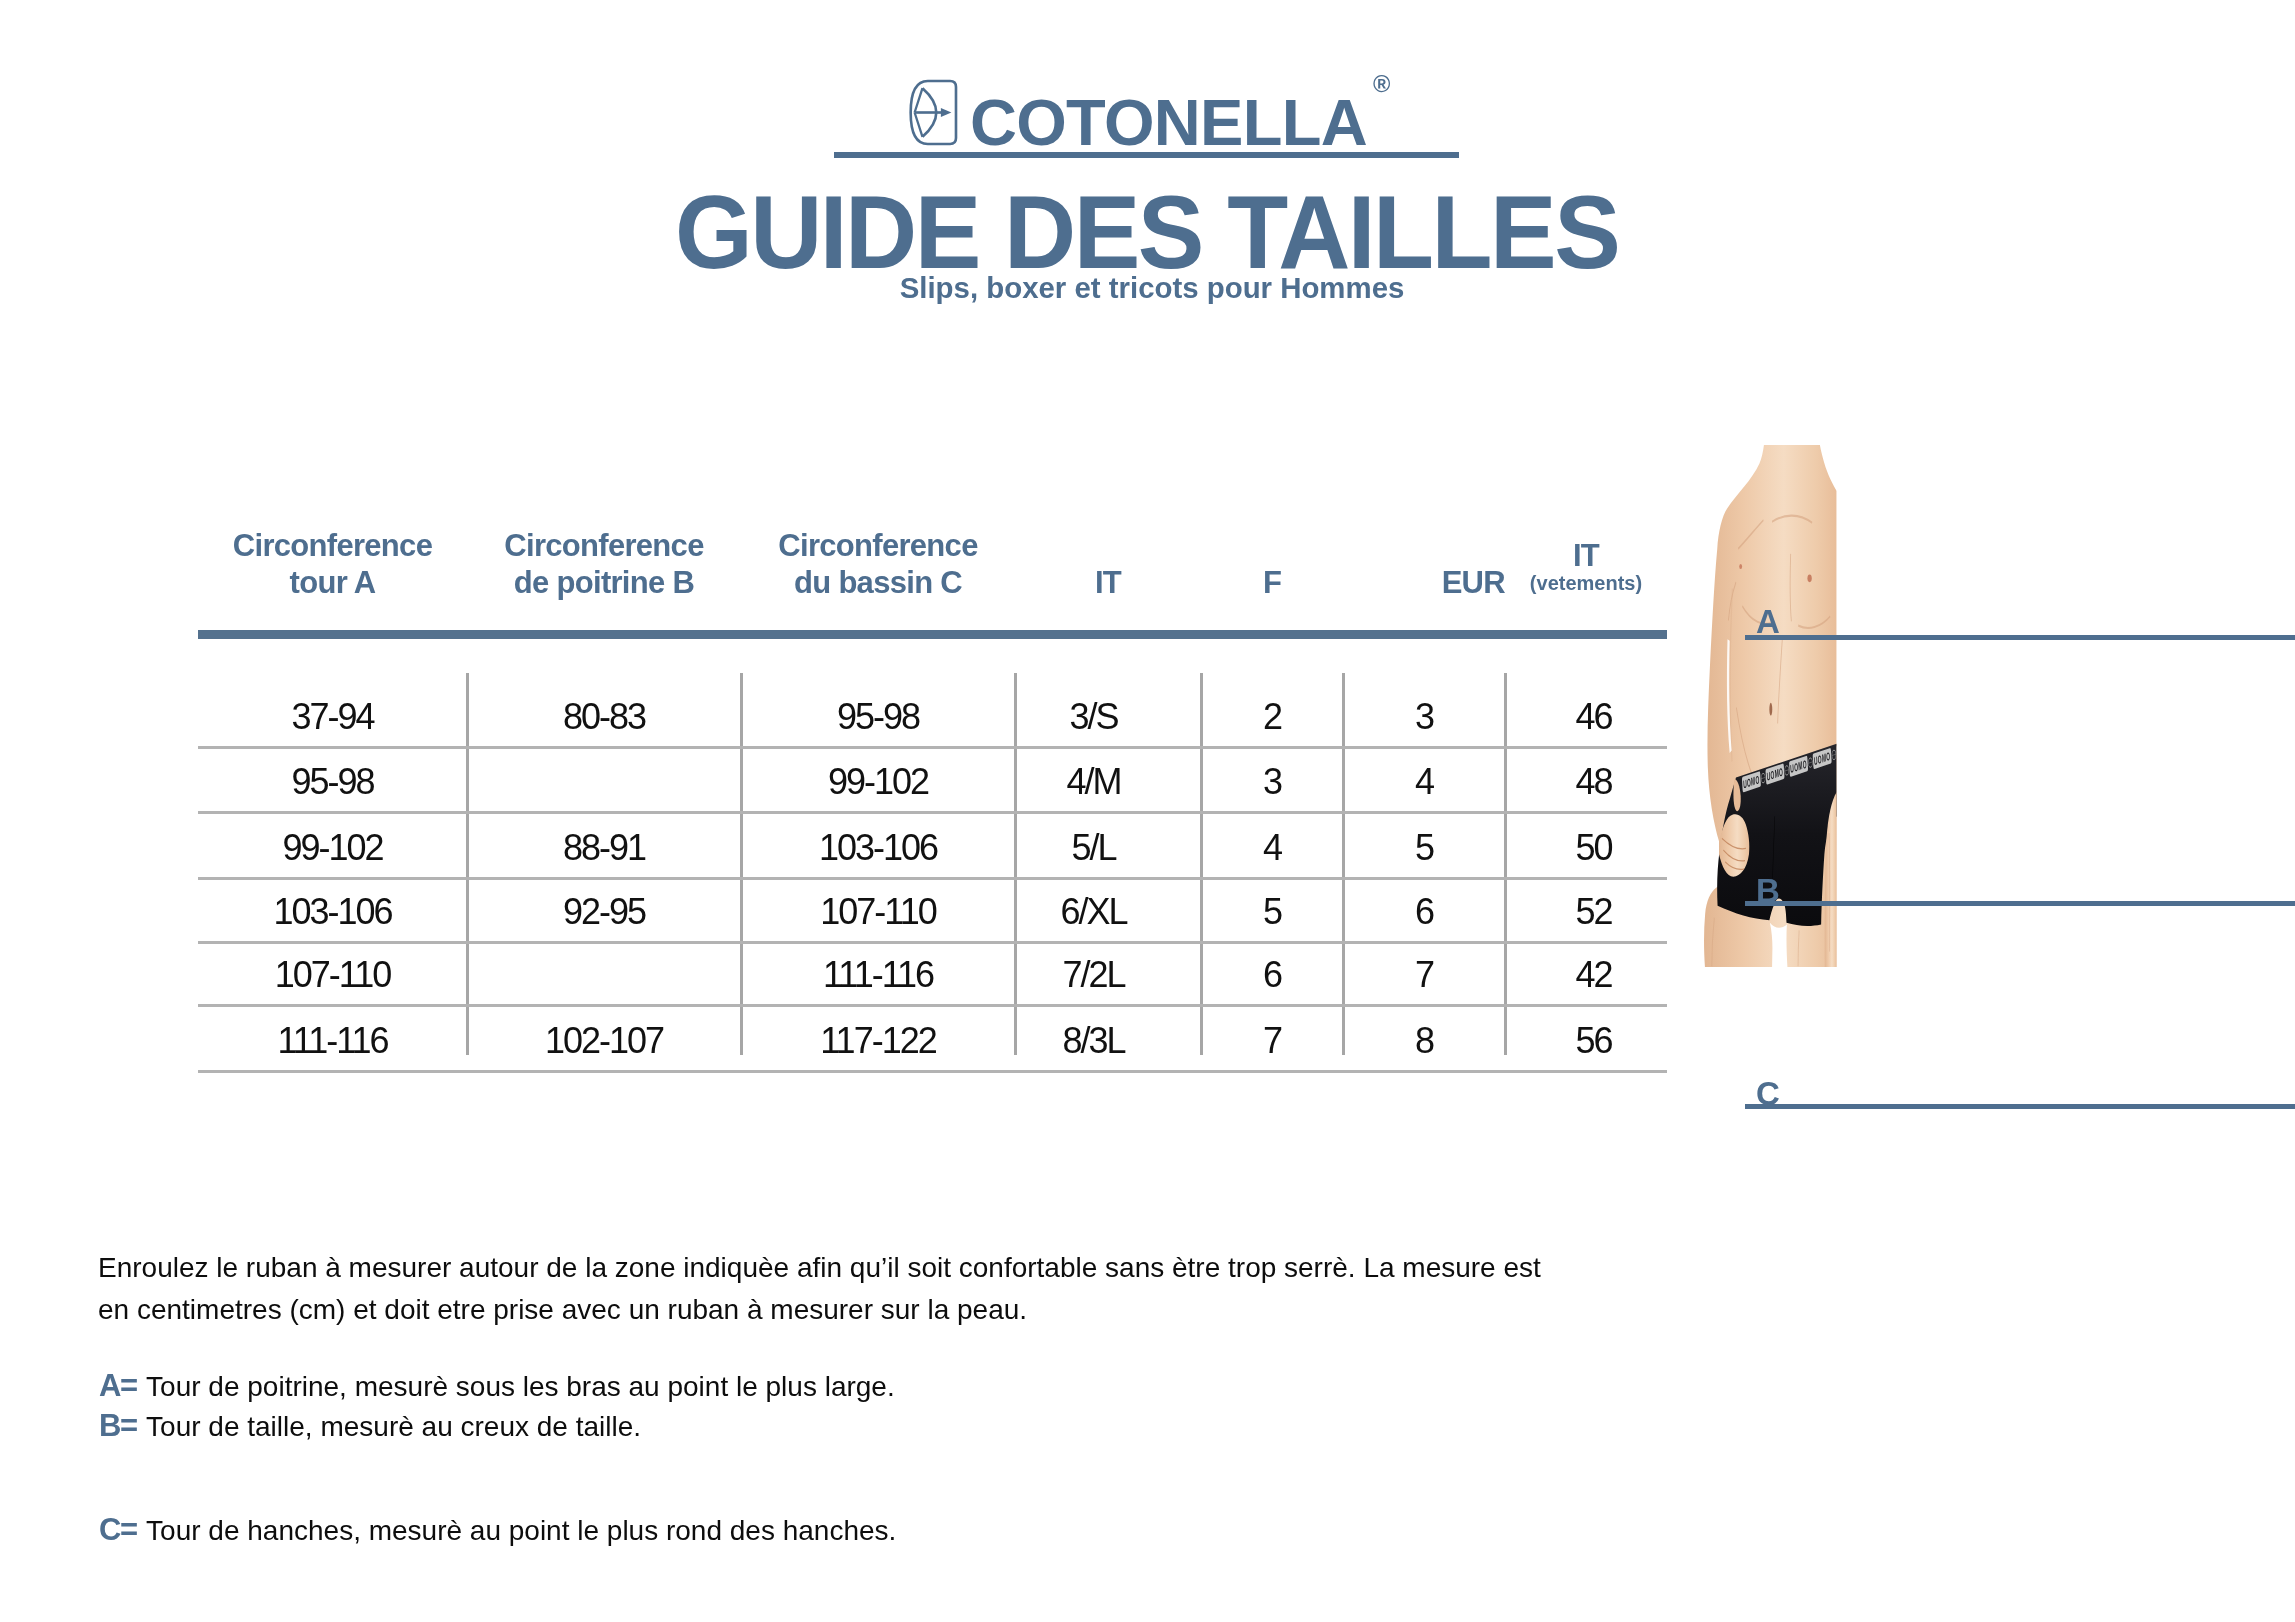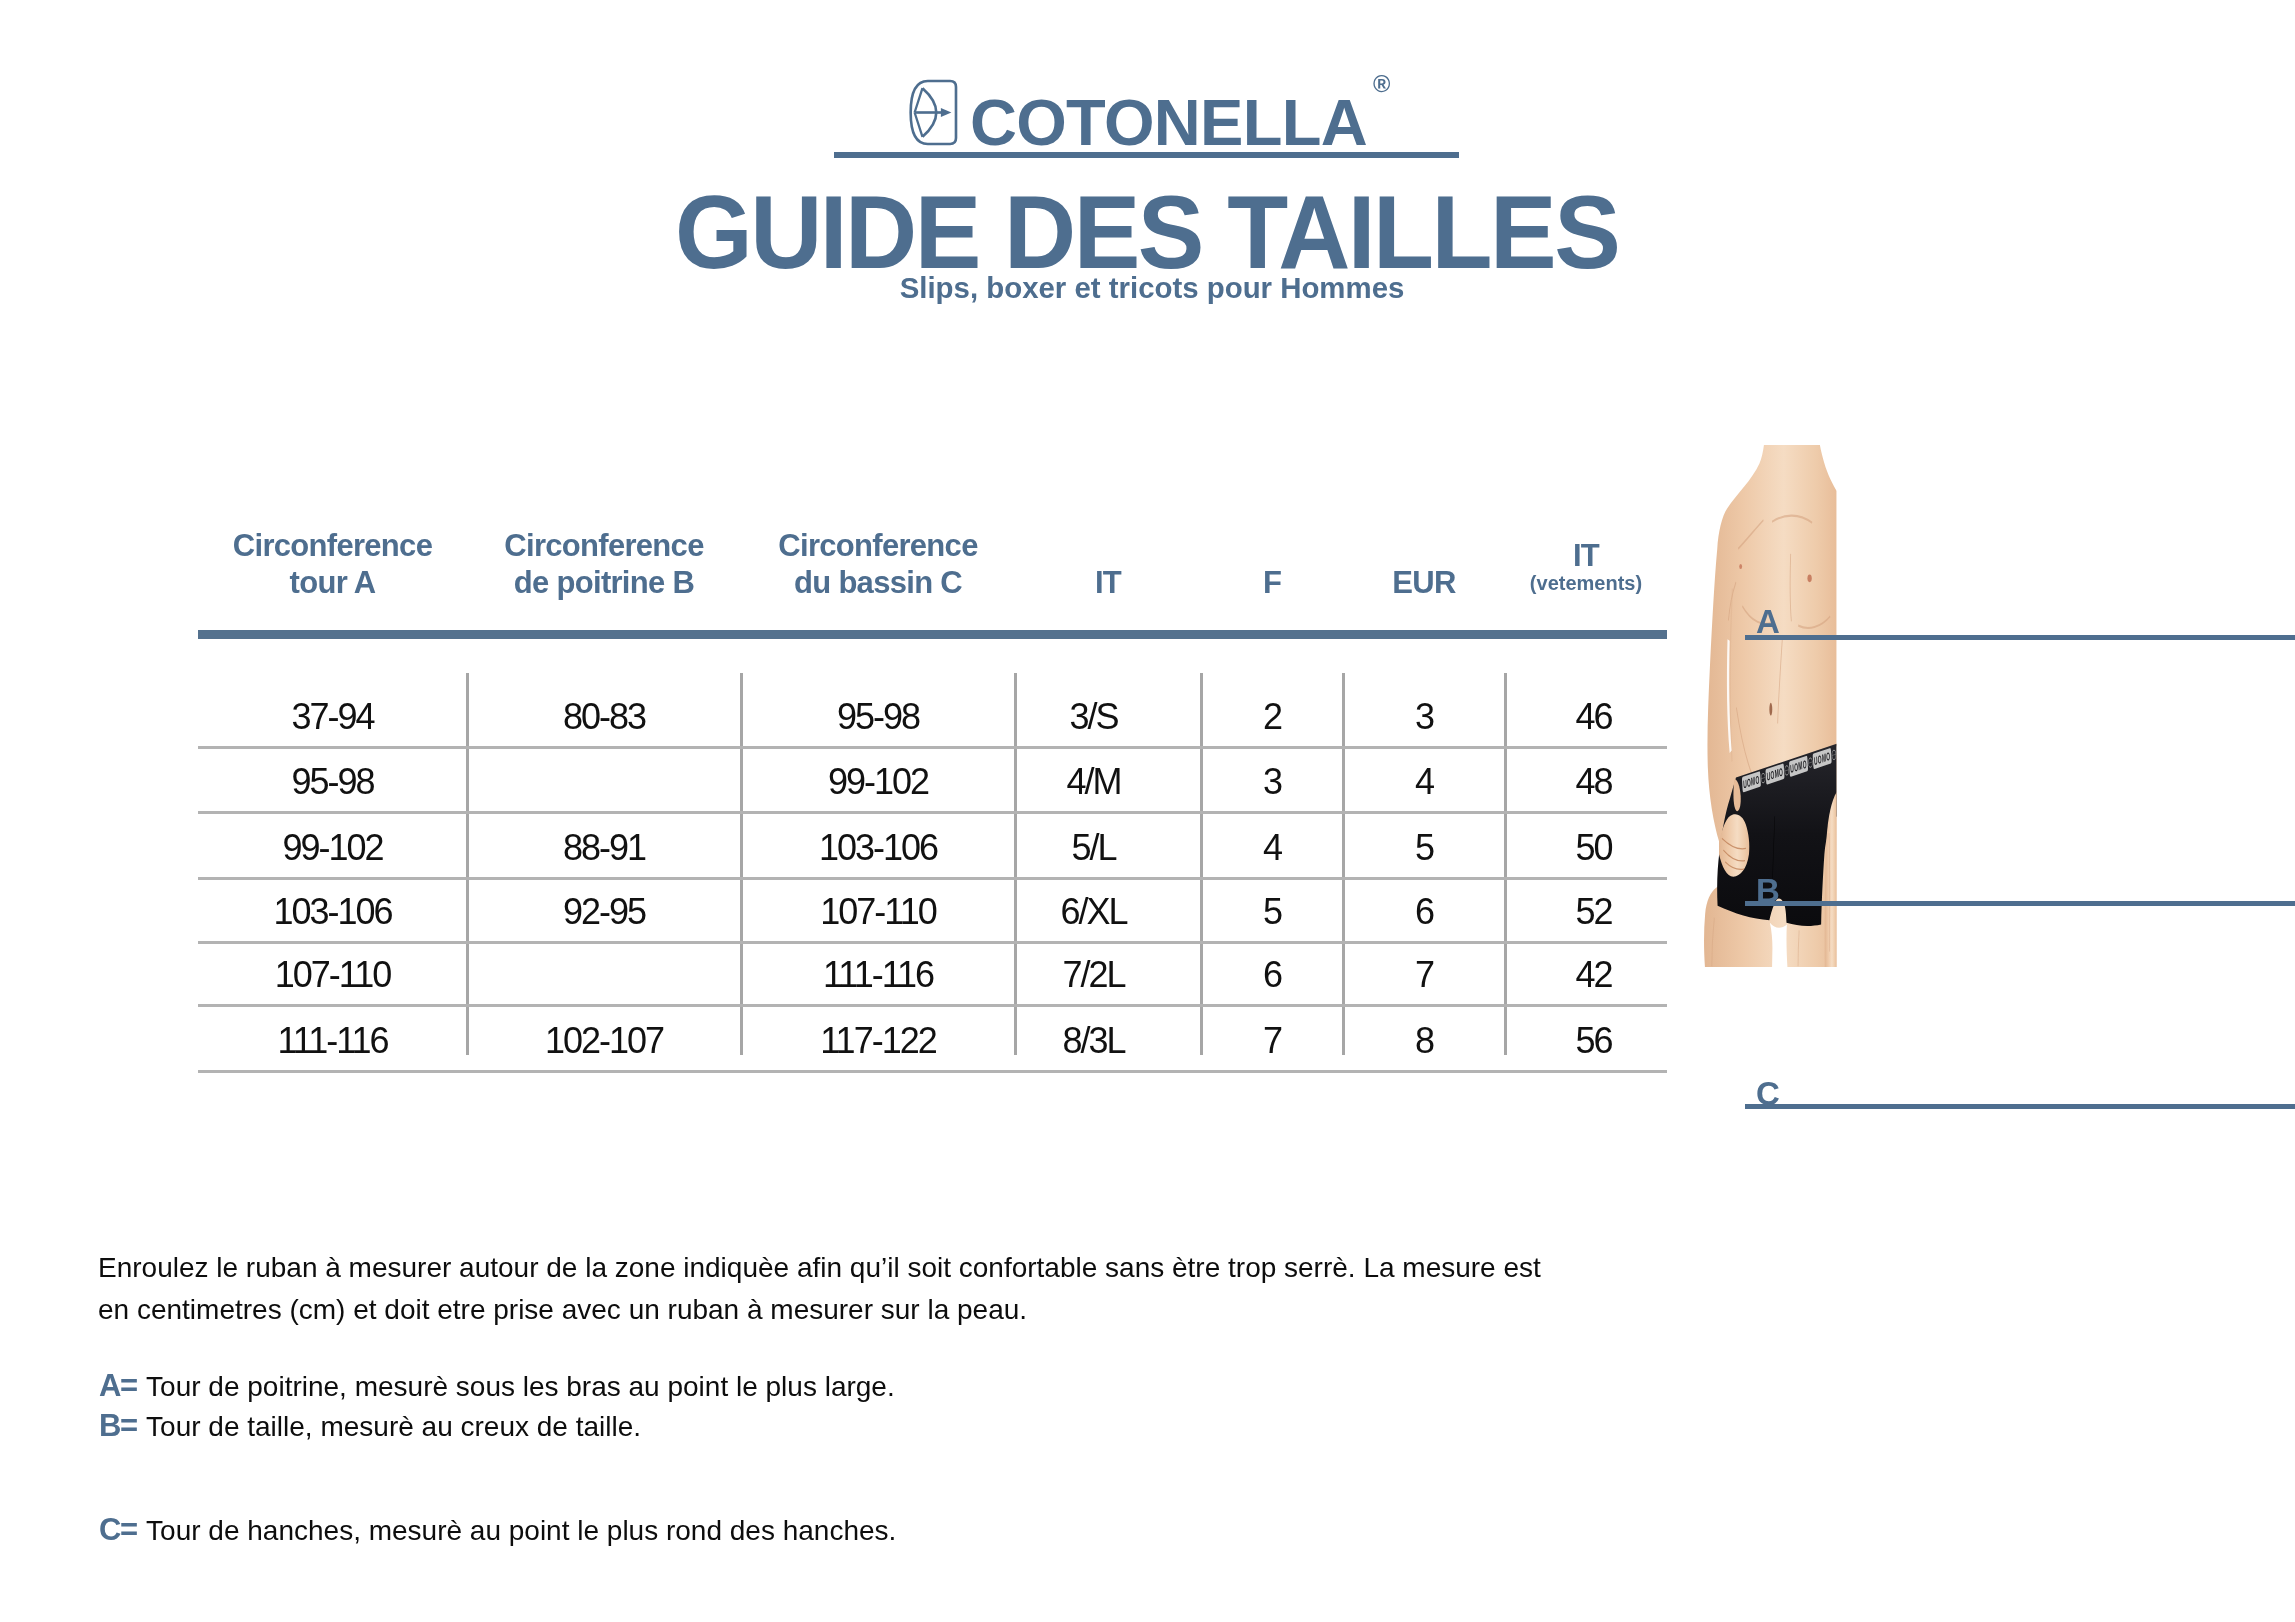--- a/index.html
+++ b/index.html
@@ -15,21 +15,21 @@
               letter-spacing:-2.6px;color:#4e6e8f;white-space:nowrap;transform:scaleX(.97);
               transform-origin:left center;}
   #page-subtitle{left:825px;top:270px;width:654px;text-align:center;font-size:29.4px;
                  line-height:35px;font-weight:bold;color:#4e6e8f;white-space:nowrap;}
   
   .hcell{position:absolute;text-align:center;color:#4e6e8f;font-weight:bold;
          font-size:31px;line-height:37px;letter-spacing:-0.7px;}
   .hcell.single{line-height:37px;}
   .hsub{font-size:20px;line-height:19.6px;font-weight:bold;letter-spacing:0;}
   .h0{left:198px;width:269px;} .h1{left:467px;width:274px;} .h2{left:741px;width:274px;}
-  .h3{left:1015px;width:186px;} .h4{left:1201px;width:142px;} .h5{left:1343px;width:162px;}
+  .h3{left:1015px;width:186px;} .h4{left:1201px;width:142px;} .h5{left:1343px;width:162px;text-align:right;}
   .h6{left:1505px;width:162px;}
   #thick-rule{left:198px;top:630px;width:1469px;height:9.2px;background:#54718e;}
   .vline{position:absolute;top:673px;width:2.6px;height:382px;background:#a6a6a6;}
   .hline{position:absolute;left:198px;width:1469px;height:2.6px;background:#b3b3b3;}
   .cell{position:absolute;text-align:center;color:#111;font-size:36px;line-height:65px;
         letter-spacing:-2px;}
   .c0{left:198px;width:269px;} .c1{left:467px;width:274px;} .c2{left:741px;width:274px;}
   .c3{left:1015px;width:157px;} .c4{left:1201px;width:142px;} .c5{left:1343px;width:162px;}
   .c6{left:1505px;width:177px;}
   .r0{top:684px;} .r1{top:749px;} .r2{top:815px;} .r3{top:879px;} .r4{top:942px;} .r5{top:1008px;}

